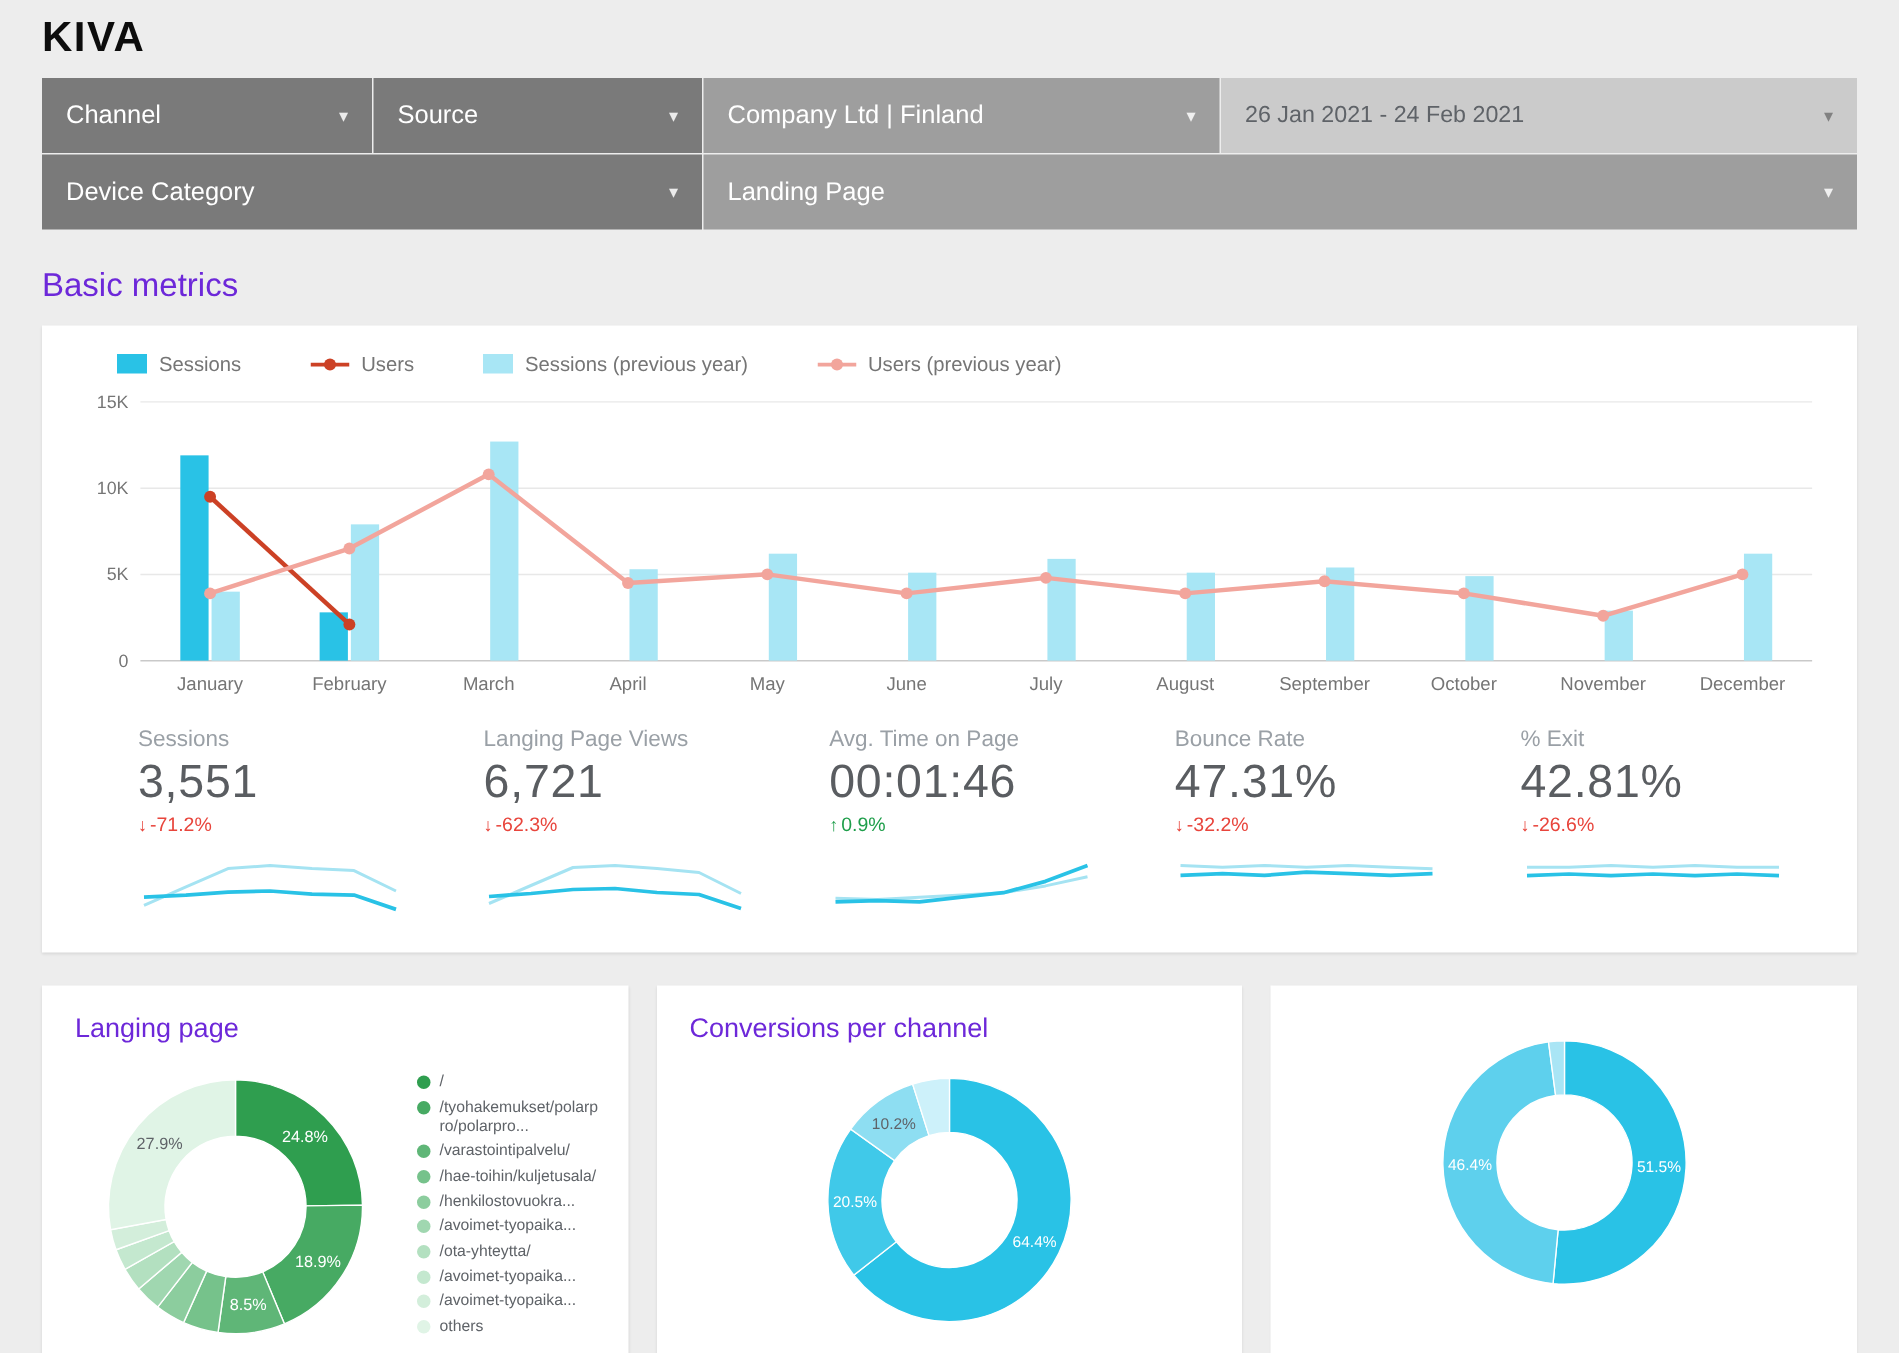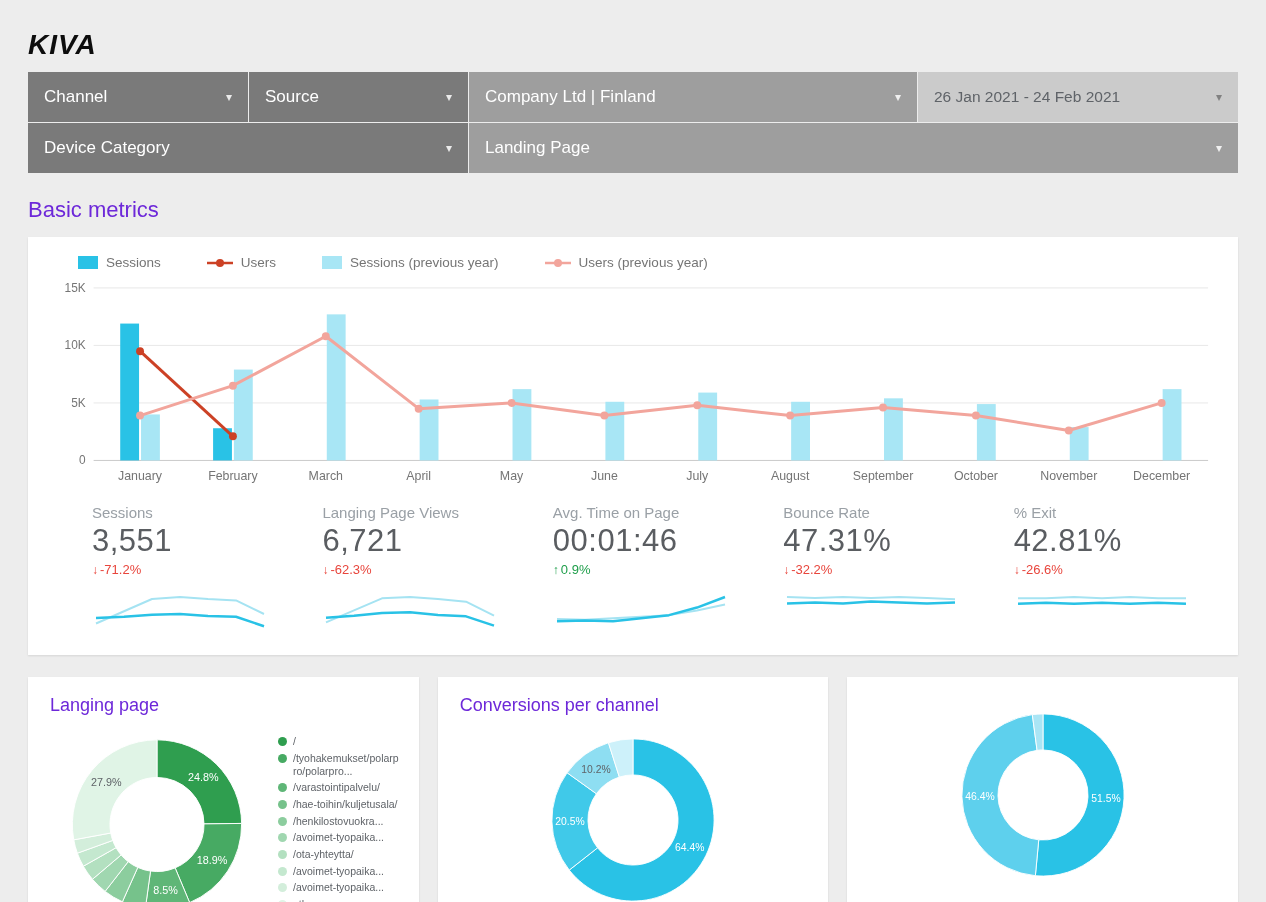--- a/index.html
+++ b/index.html
@@ -1,32 +1,32 @@
 <!DOCTYPE html>
 <html><head>
 <meta charset="utf-8">
 <style>
   html,body{margin:0;padding:0;}
   body{width:1266px;height:902px;overflow:hidden;background:#ededed;
        font-family:"Liberation Sans",sans-serif;color:#333;}
   .content{padding:0 28px;}
   
-  .topbar{padding-top:20px;height:50px;display:flex;align-items:center;font-style:italic;}
+  .topbar{height:50px;display:flex;align-items:center;}
   .logo{font-size:28px;font-weight:800;letter-spacing:1px;color:#0d0d0d;}
   
   .filters{margin-top:2px;}
   .frow{display:flex;gap:1px;margin-bottom:1px;}
   .fitem{height:50px;box-sizing:border-box;display:flex;align-items:center;
          justify-content:space-between;padding:16px 16px;color:#fff;font-size:17px;cursor:pointer;}
   .f-dark{background:#7a7a7a;}
   .f-mid{background:#9e9e9e;}
   .f-light{background:#cbcbcb;color:#5f6368;font-size:15.5px;}
   .w220{width:220px;flex:none;}
   .w219{width:219px;flex:none;}
-  .w420{width:448px;flex:none;}
+  .w420{width:344px;flex:none;}
   .w440{width:440px;flex:none;}
   .fgrow{flex:1;}
   .caret{font-size:12px;opacity:.85;margin-left:10px;}
   .f-light .caret{color:#757575;}
   
   .section-title{margin:24px 0 14px 0;font-size:22px;font-weight:400;color:#6d28d9;}
   
   .card{background:#fff;box-shadow:0 1px 2px rgba(0,0,0,.10);}
   .main-card{padding:16px 20px 20px 20px;}
   

